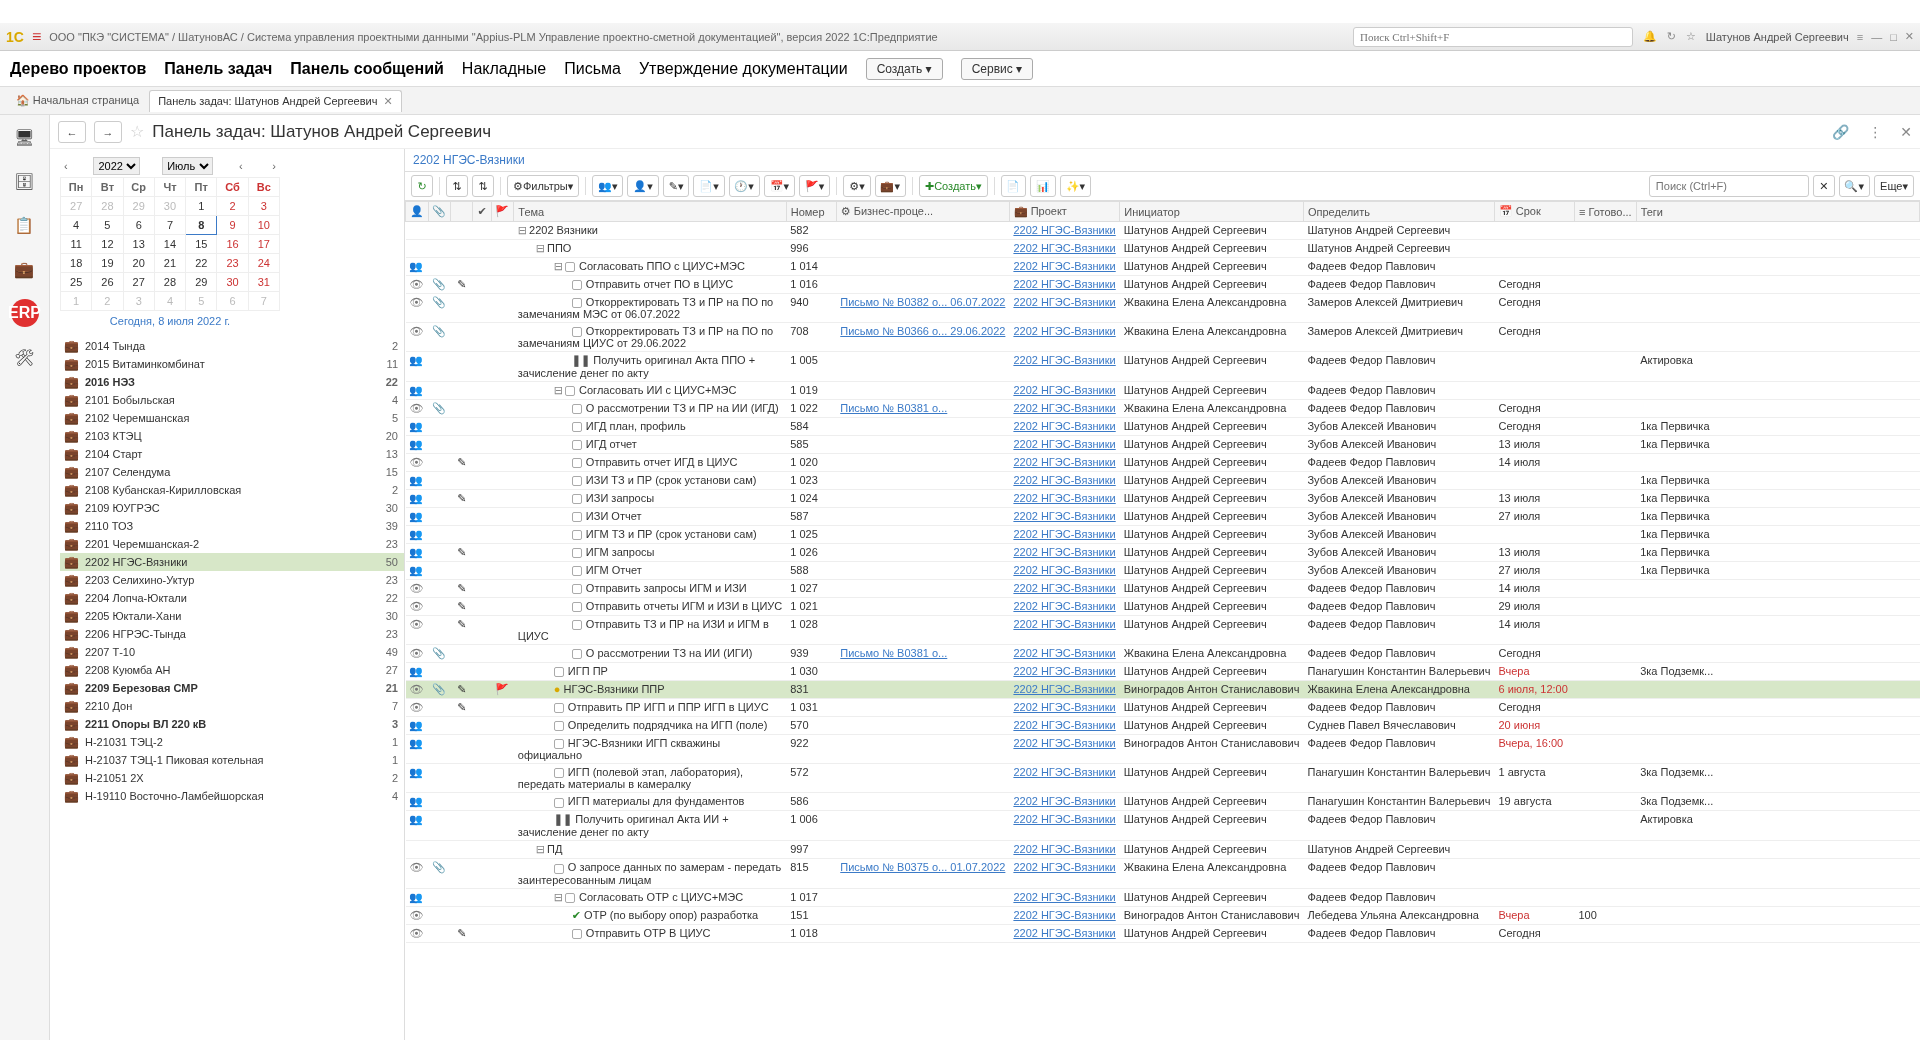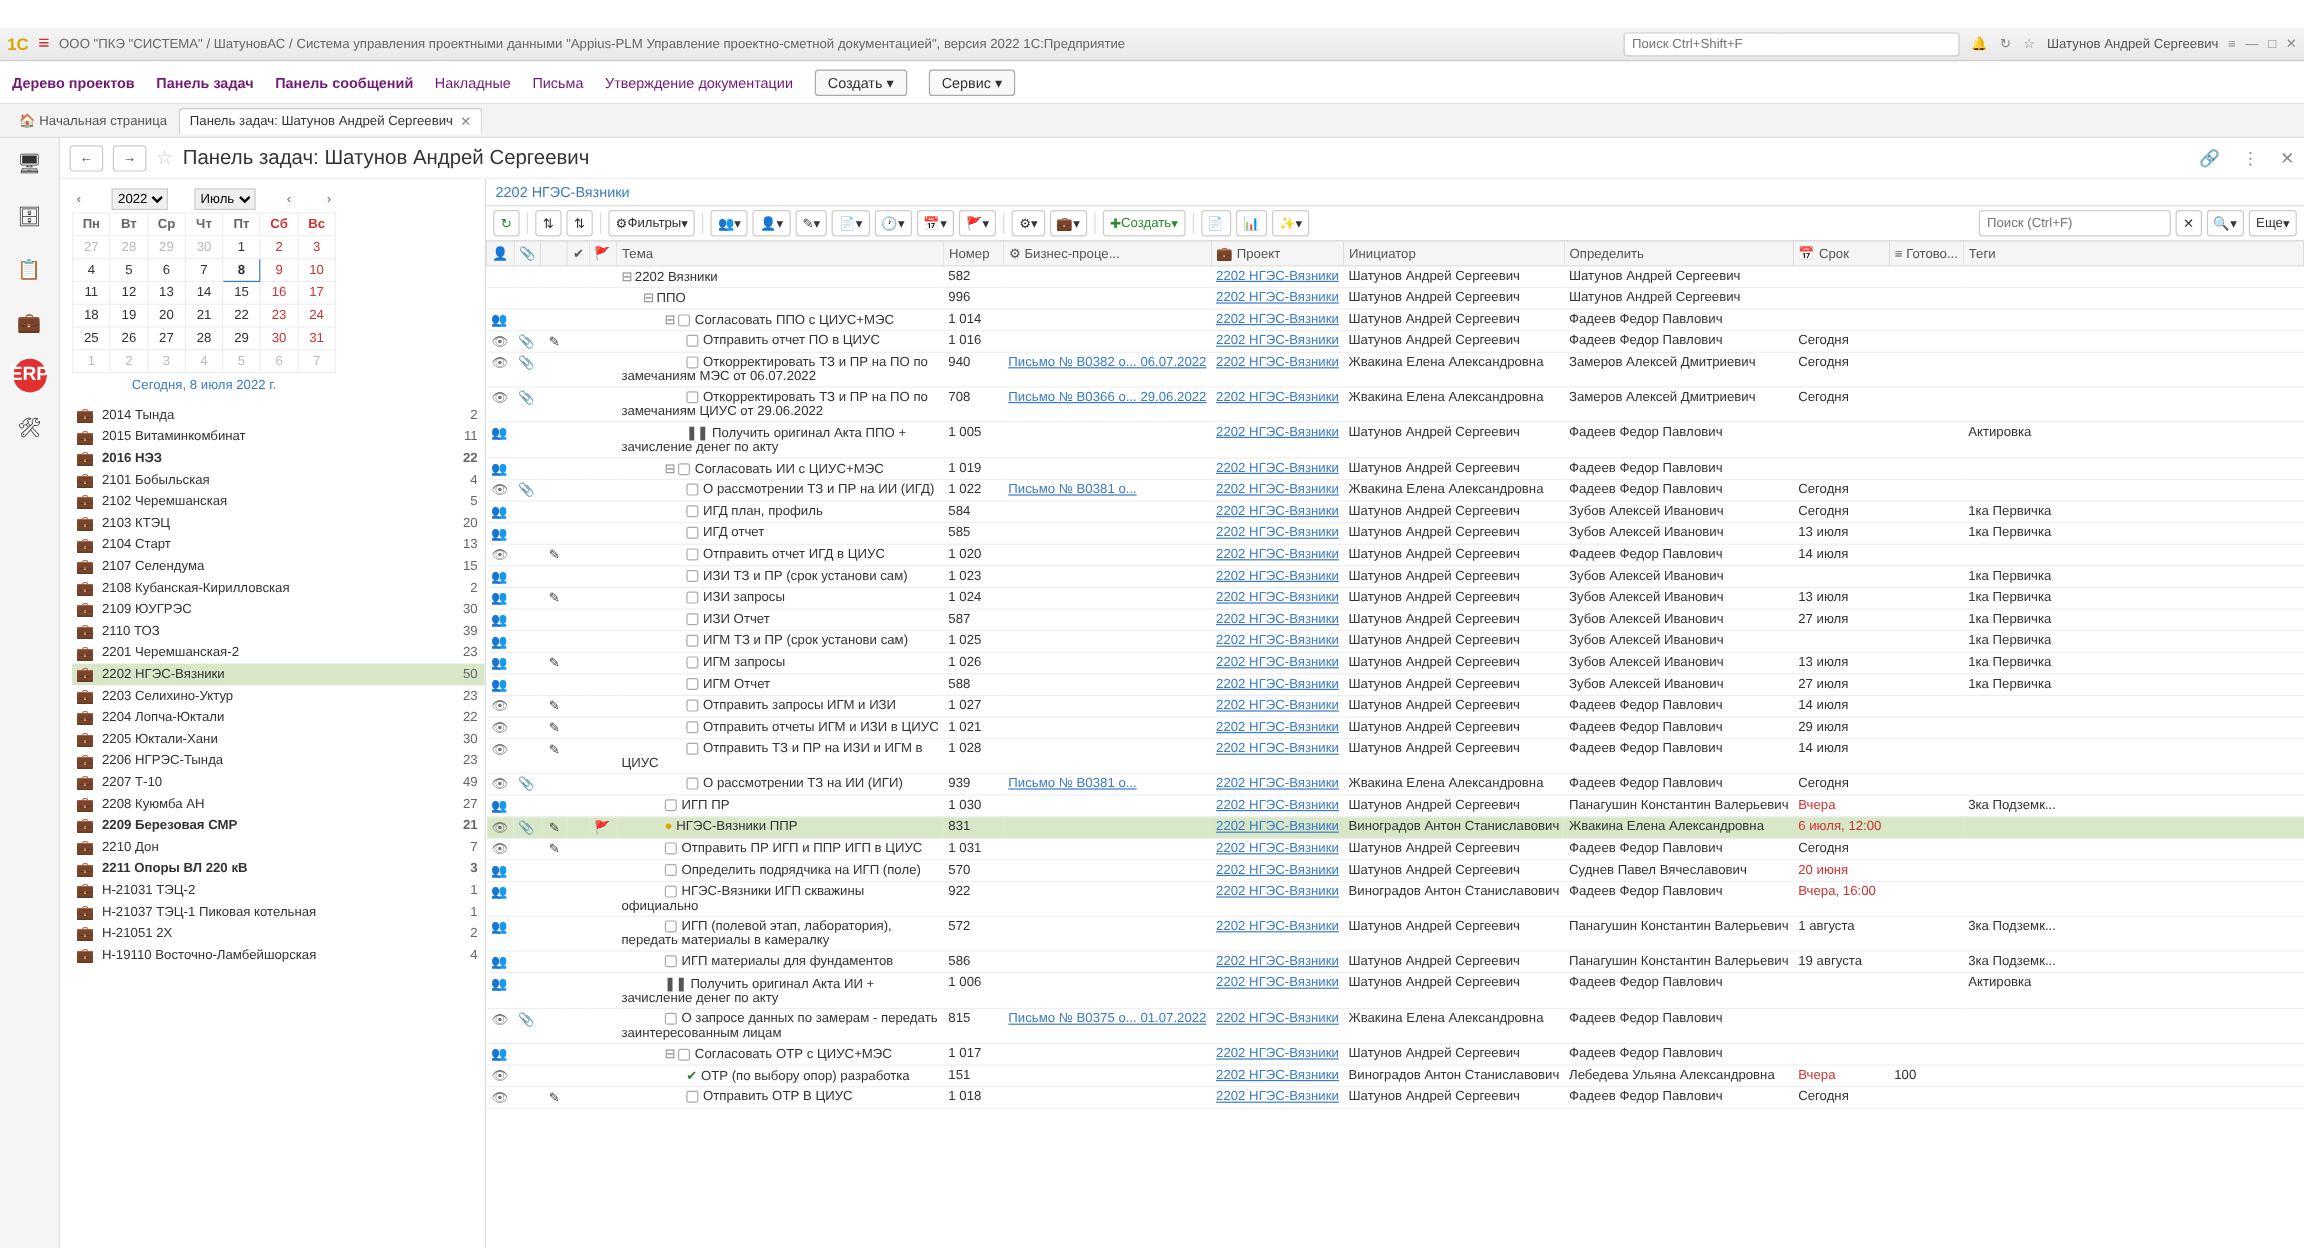--- a/index.html
+++ b/index.html
@@ -2,27 +2,27 @@
 <html><head>
 <meta charset="utf-8">
 <style>
 * { box-sizing: border-box; margin: 0; padding: 0; }
 body { font-family: Arial, sans-serif; font-size: 11px; color: #333; background: #fff; overflow: hidden; width: 1920px; height: 1040px; }
 .titlebar { display: flex; align-items: center; height: 28px; background: linear-gradient(#f5f5f5,#e8e8e8); border-bottom: 1px solid #ccc; padding: 0 6px; margin-top: 23px; }
 .titlebar .logo { color: #d9a800; font-weight: bold; font-size: 14px; margin-right: 8px; }
 .titlebar .burger { color: #c33; font-size: 16px; margin-right: 8px; cursor: pointer; }
 .titlebar .path { color: #666; font-size: 11px; flex: 0 0 auto; }
 .titlebar .spacer { flex: 1; }
-.titlebar .search { width: 280px; height: 20px; border: 1px solid #ccc; border-radius: 3px; padding: 0 6px; font-size: 11px; color: #999; background: #fff; }
+.titlebar .search { width: 280px; height: 20px; border: 1px solid #ccc; border-radius: 3px; padding: 0 6px; font-size: 11px; color: #999; background: #fff; font-family: Liberation Serif, serif; }
 .titlebar .icons { display: flex; gap: 10px; margin-left: 10px; color: #888; }
 .titlebar .user { margin-left: 10px; color: #555; }
 .titlebar .winbtn { margin-left: 8px; color: #888; cursor: pointer; }
 
 .menubar { display: flex; align-items: center; height: 36px; border-bottom: 1px solid #ddd; padding: 0 10px; gap: 18px; }
-.menubar .mitem { font-size: 12px; color: #701a75; cursor: pointer; }
+.menubar .mitem { font-size: 16px; color: #000000; cursor: pointer; }
 .menubar .mitem.bold { font-weight: bold; }
 .menubar .btn { border: 1px solid #aaa; border-radius: 3px; padding: 3px 10px; background: #f8f8f8; cursor: pointer; font-size: 12px; }
 
 .tabbar { display: flex; align-items: center; height: 28px; background: #f3f3f3; border-bottom: 1px solid #ddd; padding: 0 6px; }
 .tabbar .hometab { padding: 4px 10px; cursor: pointer; color: #555; }
 .tabbar .tab { display: flex; align-items: center; padding: 4px 8px; background: #fff; border: 1px solid #ccc; border-bottom: none; border-radius: 3px 3px 0 0; font-size: 11px; }
 .tabbar .tab .close { margin-left: 6px; color: #888; cursor: pointer; }
 
 .workspace { display: flex; height: calc(1040px - 28px - 36px - 28px); }
 .leftdock { width: 50px; background: #f5f5f5; border-right: 1px solid #ddd; display: flex; flex-direction: column; align-items: center; padding-top: 8px; gap: 16px; }
@@ -892,20 +892,36 @@
                   <td>1 006</td>
                   <td></td>
                   <td><span class="link">2202 НГЭС-Вязники</span></td>
                   <td>Шатунов Андрей Сергеевич</td>
                   <td>Фадеев Федор Павлович</td>
                   <td></td>
                   <td></td>
                   <td>Актировка</td>
                 </tr>
                 <tr>
+                  <td></td>
+                  <td></td>
+                  <td></td>
+                  <td></td>
+                  <td></td>
+                  <td><span class="tree-indent" style="width:18px"></span><span class="expander">⊟</span>ПД</td>
+                  <td>997</td>
+                  <td></td>
+                  <td><span class="link">2202 НГЭС-Вязники</span></td>
+                  <td>Шатунов Андрей Сергеевич</td>
+                  <td>Шатунов Андрей Сергеевич</td>
+                  <td></td>
+                  <td></td>
+                  <td></td>
+                </tr>
+                <tr>
                   <td><span class="ico eye">👁</span></td>
                   <td><span class="ico clip">📎</span></td>
                   <td></td>
                   <td></td>
                   <td></td>
                   <td class="wrap"><span class="tree-indent" style="width:36px"></span><span class="checkbox"></span>О запросе данных по замерам - передать заинтересованным лицам</td>
                   <td>815</td>
                   <td><span class="link">Письмо № В0375 о... 01.07.2022</span></td>
                   <td><span class="link">2202 НГЭС-Вязники</span></td>
                   <td>Жвакина Елена Александровна</td>

